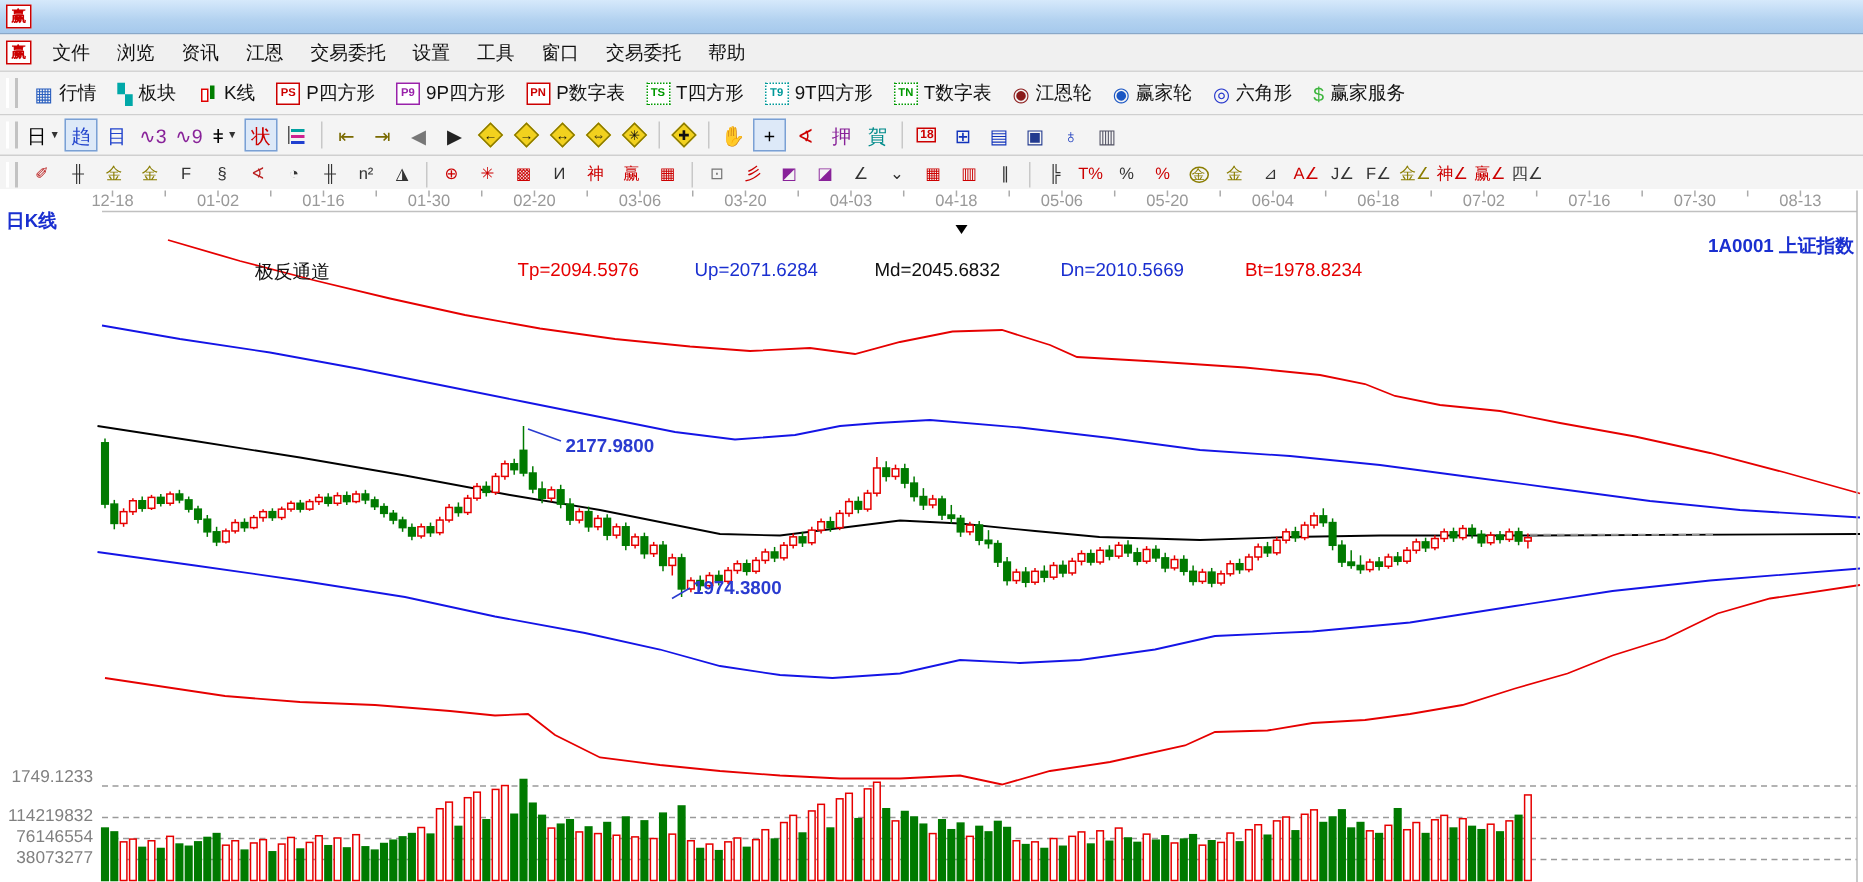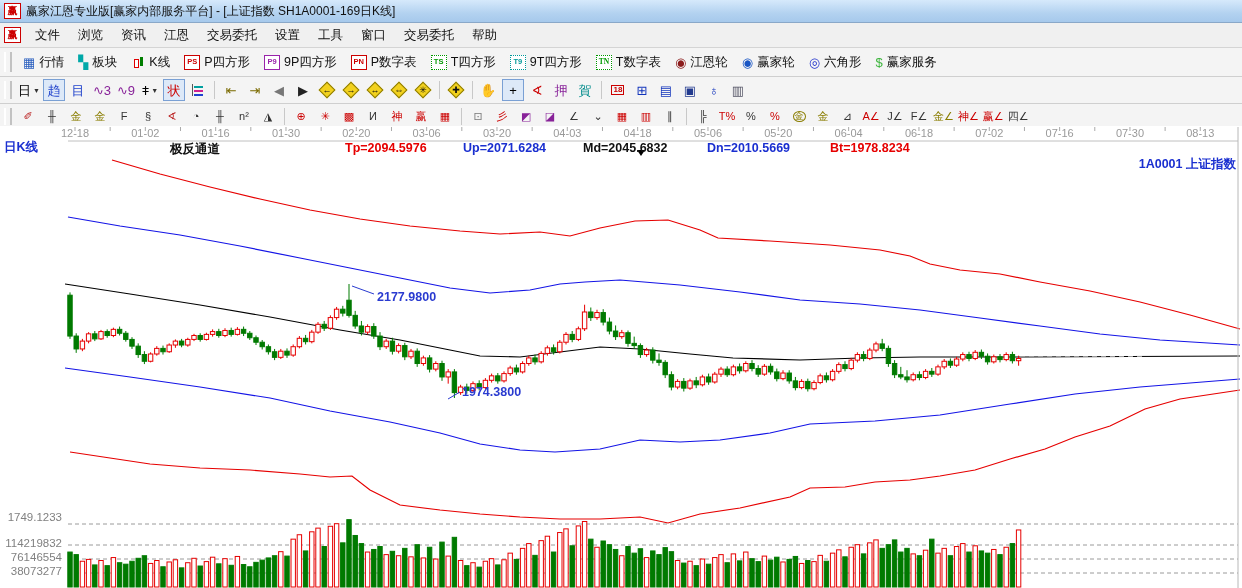--- a/index.html
+++ b/index.html
@@ -42,29 +42,28 @@
   .ic-bars{width:14px;height:14px;position:relative;display:inline-block;}
   .ic-bars::before{content:"";position:absolute;left:3px;top:3px;width:9px;height:2px;background:#00a0a0;
                    box-shadow:0 4px 0 #d02090,0 8px 0 #2040d0;}
   .ic-bars::after{content:"";position:absolute;left:1px;top:1px;width:1px;height:12px;background:#555;}
   .tb3 .tbtn{font-size:11px;}
   
   #chart{position:absolute;left:0;top:126px;width:1242px;height:462px;background:#fff;}
   #chart svg{position:absolute;left:0;top:0;}
   .ov-label{position:absolute;font-size:12.5px;white-space:nowrap;}
   .blue-lbl{color:#1a2fd0;font-weight:bold;}
-  .param{font-weight:bold;}
+  .param{font-weight:normal;margin-top:32px;}
 </style>
 </head>
 <body>
 
 <div id="window">
   <div id="titlebar">
     <span class="applogo">赢</span>
-    <span>赢家江恩专业版[赢家内部服务平台] - [上证指数  SH1A0001-169日K线]</span>
   </div>
 
   <div id="menubar">
     <span class="applogo">赢</span>
 
   <span class="menu-item">文件</span>
       <span class="menu-item">浏览</span>
       <span class="menu-item">资讯</span>
       <span class="menu-item">江恩</span>
       <span class="menu-item">交易委托</span>
@@ -103,21 +102,21 @@
       </span>
       <span class="tb1-item">
         <span class="boxicon" style="border: 1px dotted rgb(0, 153, 0); color: rgb(0, 153, 0);">TS</span>
         <span>T四方形</span>
       </span>
       <span class="tb1-item">
         <span class="boxicon" style="border: 1px dotted rgb(0, 153, 153); color: rgb(0, 153, 153);">T9</span>
         <span>9T四方形</span>
       </span>
       <span class="tb1-item">
-        <span class="boxicon" style="border: 1px dotted rgb(0, 153, 0); color: rgb(0, 153, 0); font-family: Liberation Serif, serif;">TN</span>
+        <span class="boxicon" style="border: 1px dotted rgb(0, 153, 0); color: rgb(0, 153, 0);">TN</span>
         <span>T数字表</span>
       </span>
       <span class="tb1-item">
         <span class="glyphicon" style="color: rgb(139, 26, 26);">◉</span>
         <span>江恩轮</span>
       </span>
       <span class="tb1-item">
         <span class="glyphicon" style="color: rgb(26, 86, 196);">◉</span>
         <span>赢家轮</span>
       </span>

